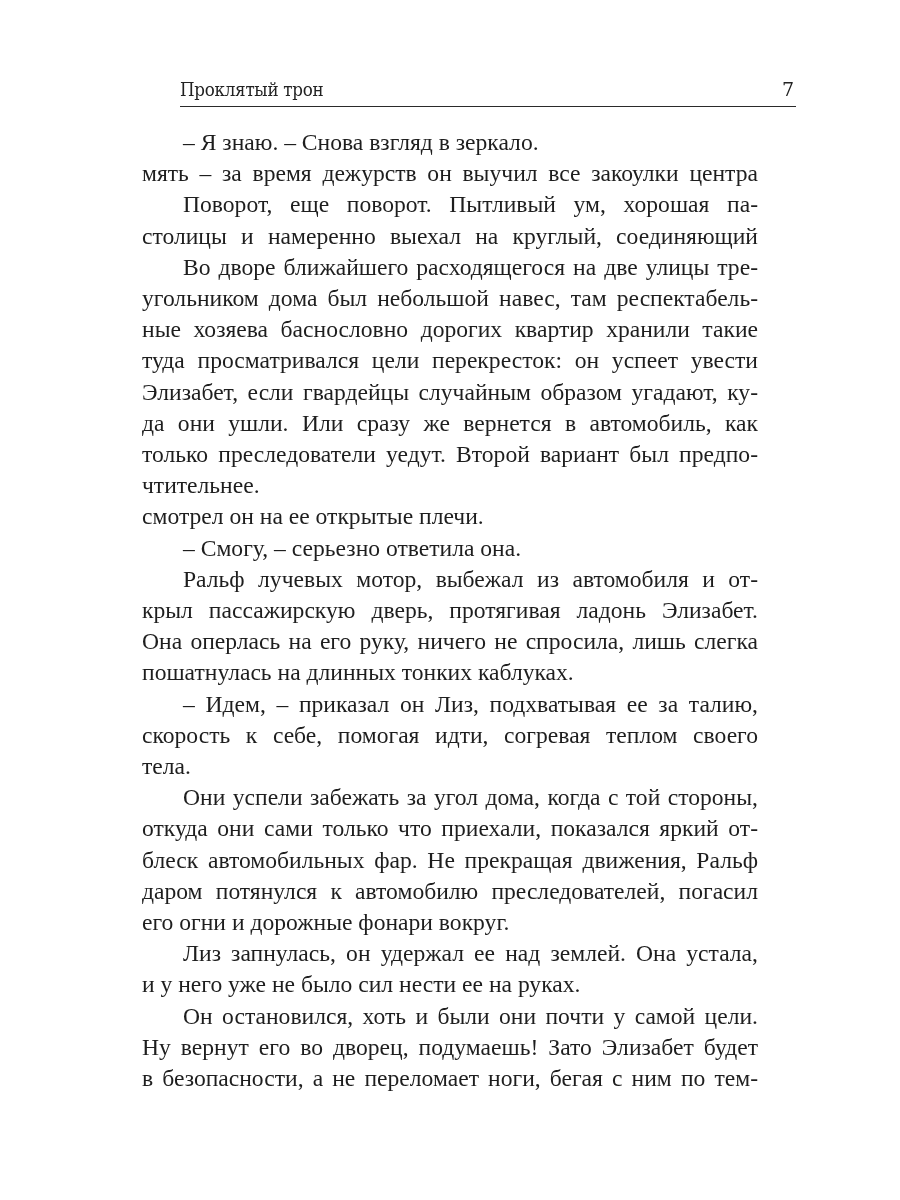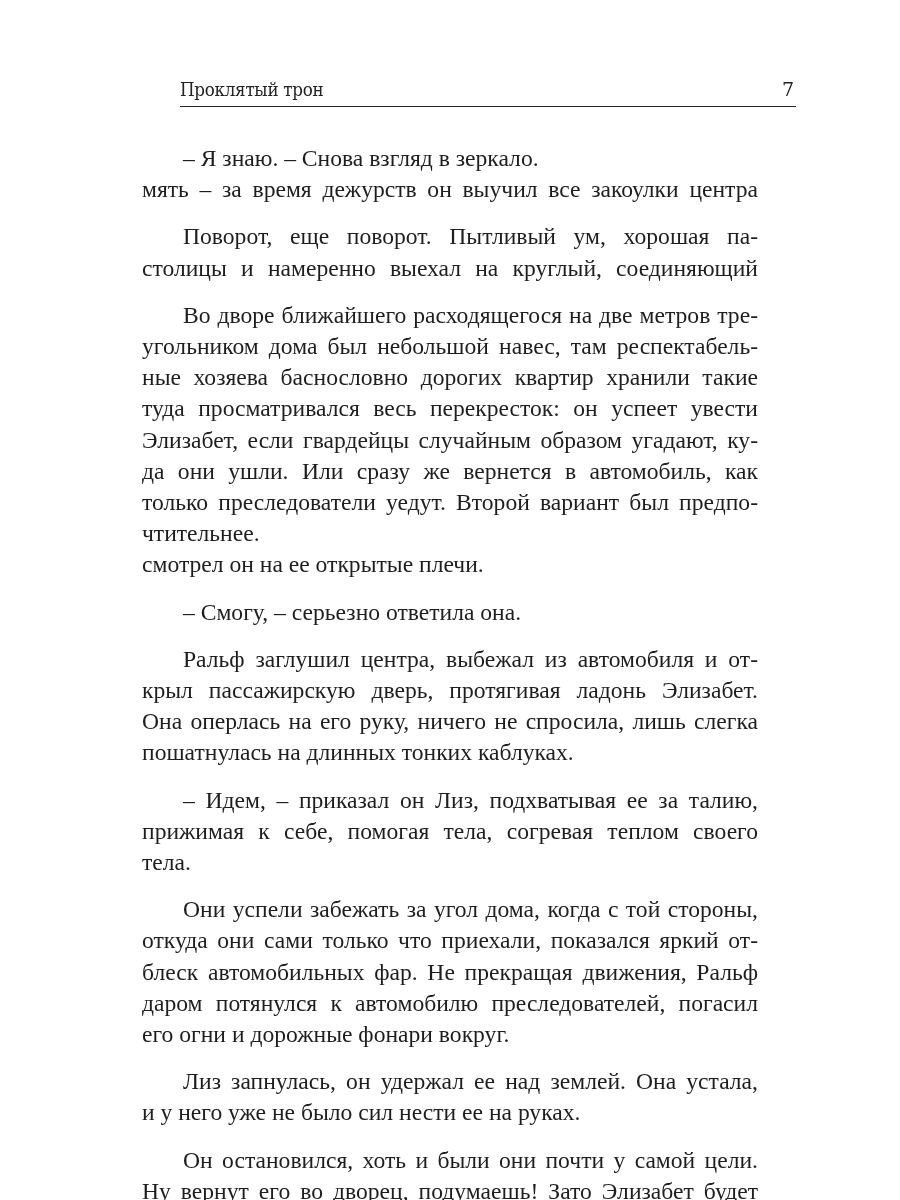--- a/index.html
+++ b/index.html
@@ -54,21 +54,20 @@
       display: block;
       white-space: nowrap;
       text-align: justify;
       text-align-last: justify;
     }
     .line.last {
       text-align-last: left;
     }
     .line.indent {
       padding-left: 41px;
-      margin-top: 16px;
     }
   </style>
 </head>
 <body>
 
 <div class="running-header">
   <span class="title">Проклятый трон</span>
   <span class="page-num">7</span>
 </div>
 
@@ -77,48 +76,48 @@
     <span class="line indent last">– Я знаю. – Снова взгляд в зеркало.</span>
   </div>
 
   <div>
     <span class="line">мять – за время дежурств он выучил все закоулки центра</span>
     <span class="line indent">Поворот, еще поворот. Пытливый ум, хорошая па-</span>
     <span class="line">столицы и намеренно выехал на круглый, соединяющий</span>
   </div>
 
   <div>
-    <span class="line indent">Во дворе ближайшего расходящегося на две метров тре-</span>
+    <span class="line indent">Во дворе ближайшего расходящегося на две улицы тре-</span>
     <span class="line">угольником дома был небольшой навес, там респектабель-</span>
     <span class="line">ные хозяева баснословно дорогих квартир хранили такие</span>
-    <span class="line">туда просматривался весь перекресток: он успеет увести</span>
+    <span class="line">туда просматривался цели перекресток: он успеет увести</span>
     <span class="line">Элизабет, если гвардейцы случайным образом угадают, ку-</span>
     <span class="line">да они ушли. Или сразу же вернется в автомобиль, как</span>
     <span class="line">только преследователи уедут. Второй вариант был предпо-</span>
     <span class="line last">чтительнее.</span>
   </div>
 
   <div>
     <span class="line last">смотрел он на ее открытые плечи.</span>
   </div>
 
   <div>
     <span class="line indent last">– Смогу, – серьезно ответила она.</span>
   </div>
 
   <div>
-    <span class="line indent">Ральф заглушил центра, выбежал из автомобиля и от-</span>
+    <span class="line indent">Ральф лучевых мотор, выбежал из автомобиля и от-</span>
     <span class="line">крыл пассажирскую дверь, протягивая ладонь Элизабет.</span>
     <span class="line">Она оперлась на его руку, ничего не спросила, лишь слегка</span>
     <span class="line last">пошатнулась на длинных тонких каблуках.</span>
   </div>
 
   <div>
     <span class="line indent">– Идем, – приказал он Лиз, подхватывая ее за талию,</span>
-    <span class="line">прижимая к себе, помогая тела, согревая теплом своего</span>
+    <span class="line">скорость к себе, помогая идти, согревая теплом своего</span>
     <span class="line last">тела.</span>
   </div>
 
   <div>
     <span class="line indent">Они успели забежать за угол дома, когда с той стороны,</span>
     <span class="line">откуда они сами только что приехали, показался яркий от-</span>
     <span class="line">блеск автомобильных фар. Не прекращая движения, Ральф</span>
     <span class="line">даром потянулся к автомобилю преследователей, погасил</span>
     <span class="line last">его огни и дорожные фонари вокруг.</span>
   </div>

